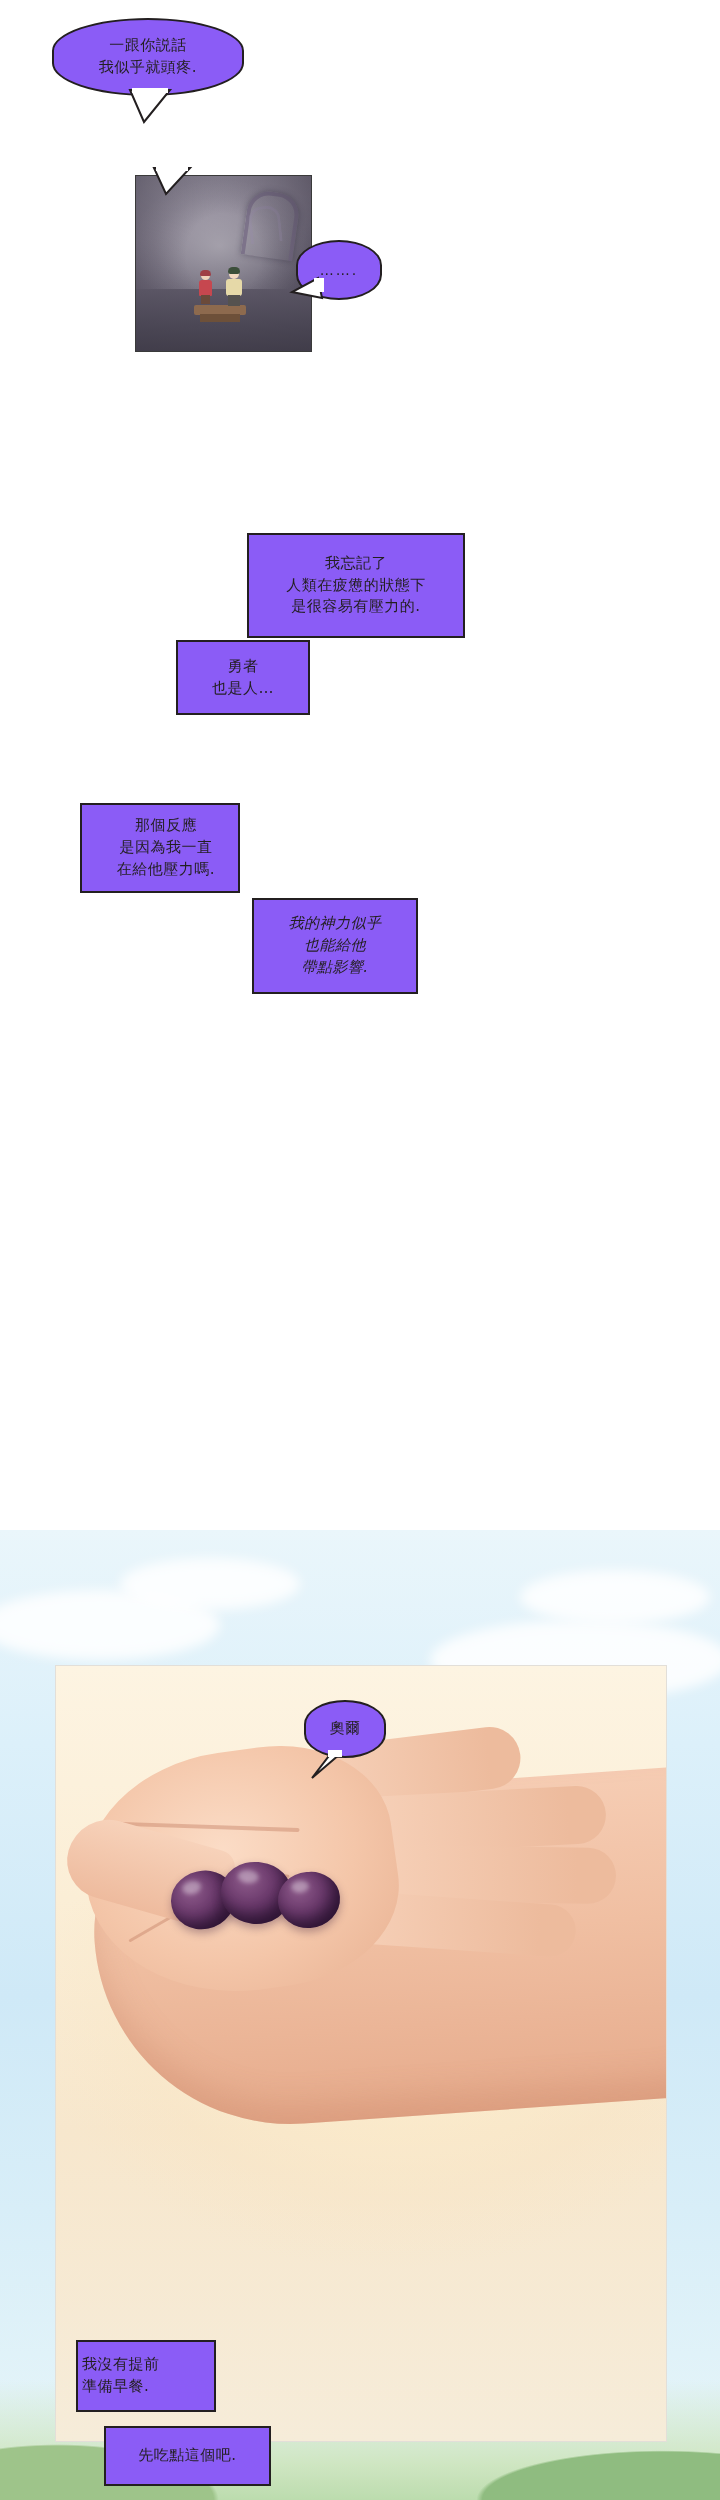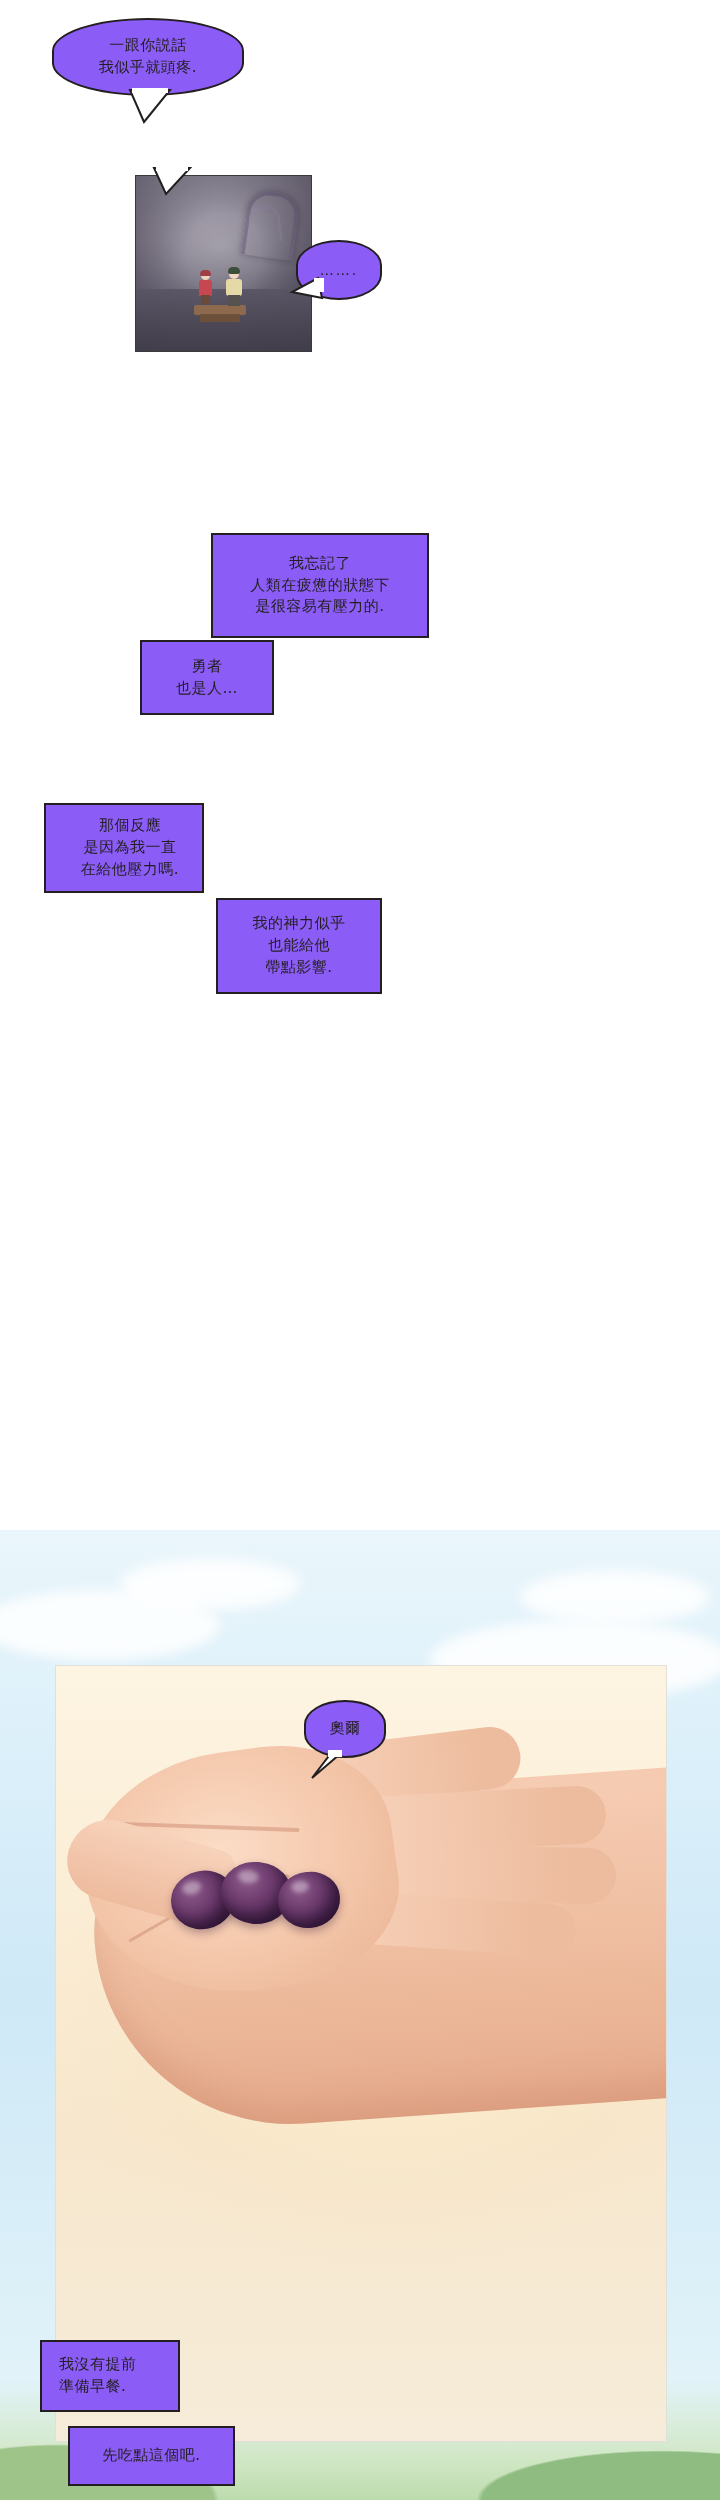--- a/index.html
+++ b/index.html
@@ -33,20 +33,21 @@
     white-space: pre-line;
     display: flex;
     align-items: center;
     justify-content: center;
   }
   .bubble.round {
     border-radius: 50% / 42%;
   }
   .bubble.rect {
     border-radius: 0;
+    margin-left: 36px;
   }
 
   
   #panel-cave {
     position: absolute;
     left: 135px;
     top: 175px;
     width: 175px;
     height: 175px;
     border: 1px solid #3a3a3a;
@@ -284,21 +285,21 @@
     <span>勇者
 也是人…</span>
   </div>
 
   <div class="bubble rect" style="left:44px; top:803px; width:160px; height:90px; font-size:15px;padding-left:12px;">
     <span>那個反應
 是因為我一直
 在給他壓力嗎.</span>
   </div>
 
-  <div class="bubble rect" style="left:216px; top:898px; width:166px; height:96px; font-size:15px;">
+  <div class="bubble rect" style="left:216px; top:898px; width:166px; height:96px; font-size:15px;font-style:italic;">
     <span>我的神力似乎
 也能給他
 帶點影響.</span>
   </div>
 
   <div id="panel-sky">
     <div class="cloud" style="left:-20px; top:60px; width:240px; height:70px;"></div>
     <div class="cloud" style="left:120px; top:28px; width:180px; height:52px;"></div>
     <div class="cloud" style="left:430px; top:90px; width:300px; height:80px;"></div>
     <div class="cloud" style="left:520px; top:40px; width:190px; height:54px;"></div>
@@ -327,21 +328,21 @@
   </div>
 
   <div class="bubble round" style="left:304px; top:1700px; width:82px; height:58px; font-size:15px;">
     <span>奧爾</span>
   </div>
   <svg width="40" height="34" viewBox="0 0 40 34" style="position:absolute; left:306px; top:1750px;">
     <polygon points="26,2 34,4 6,28" fill="#ffffff" stroke="#231f20" stroke-width="2"></polygon>
     <rect x="22" y="0" width="14" height="7" fill="#ffffff"></rect>
   </svg>
 
-  <div class="bubble rect" style="left:40px; top:2340px; width:140px; height:72px; font-size:15px; text-align:left; justify-content:flex-start; padding-left:17px;">
+  <div class="bubble rect" style="left:40px; top:2340px; width:140px; height:72px; font-size:15px; text-align:left; justify-content:flex-start; padding-left:4px;">
     <span>我沒有提前
 準備早餐.</span>
   </div>
 
   <div class="bubble rect" style="left:68px; top:2426px; width:167px; height:60px; font-size:15px;">
     <span>先吃點這個吧.</span>
   </div>
 
 </div>
 

